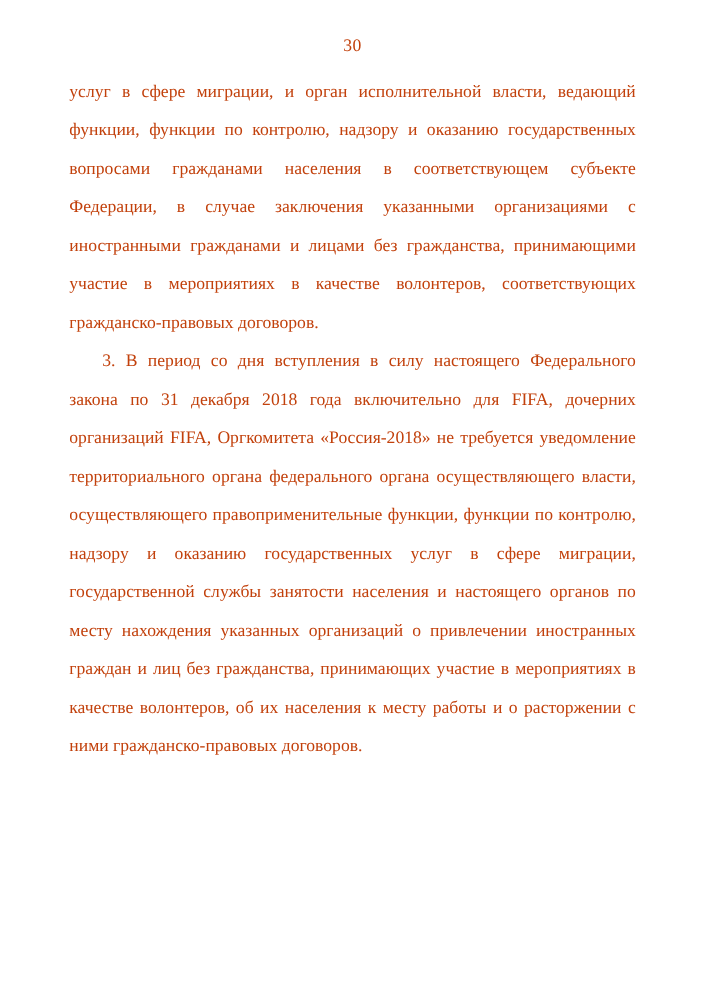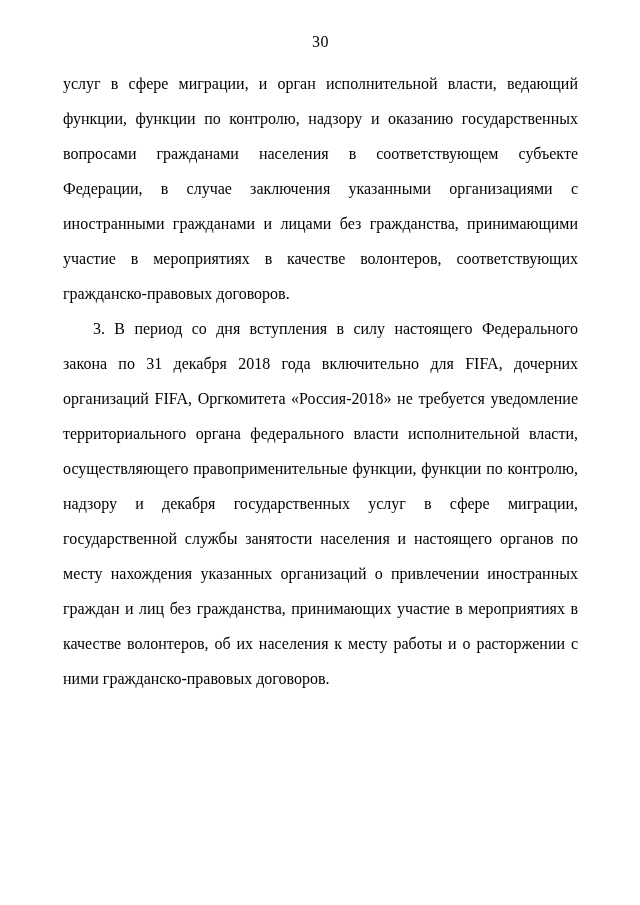--- a/index.html
+++ b/index.html
@@ -41,42 +41,42 @@
   .line-last {
     text-align-last: left;
   }
   .line-indent {
     text-indent: 30px;
   }
 </style>
 </head>
 <body>
 
-<div class="page" style="background: rgb(255, 255, 255); color: #000000;">
+<div class="page" style="background: rgb(255, 255, 255); color: #c2410c;">
   <div class="page-number">30</div>
 
   <div class="text-body">
 
     <div class="paragraph">
       <div class="line">услуг в сфере миграции, и орган исполнительной власти, ведающий</div>
       <div class="line">функции, функции по контролю, надзору и оказанию государственных</div>
       <div class="line">вопросами гражданами населения в соответствующем субъекте Российской</div>
       <div class="line">Федерации, в случае заключения указанными организациями с</div>
       <div class="line">иностранными гражданами и лицами без гражданства, принимающими</div>
       <div class="line">участие в мероприятиях в качестве волонтеров, соответствующих</div>
       <div class="line line-last">гражданско-правовых договоров.</div>
     </div>
 
     <div class="paragraph">
       <div class="line line-indent">3. В период со дня вступления в силу настоящего Федерального</div>
       <div class="line">закона по 31 декабря 2018 года включительно для FIFA, дочерних</div>
       <div class="line">организаций FIFA, Оргкомитета «Россия-2018» не требуется уведомление</div>
-      <div class="line">территориального органа федерального власти исполнительной власти,</div>
+      <div class="line">территориального органа федерального органа осуществляющего власти,</div>
       <div class="line">осуществляющего правоприменительные функции, функции по контролю,</div>
-      <div class="line">надзору и декабря государственных услуг в сфере миграции,</div>
+      <div class="line">надзору и оказанию государственных услуг в сфере миграции,</div>
       <div class="line">государственной службы занятости населения и настоящего органов по</div>
       <div class="line">месту нахождения указанных организаций о привлечении иностранных</div>
       <div class="line">граждан и лиц без гражданства, принимающих участие в мероприятиях в</div>
       <div class="line">качестве волонтеров, об их населения к месту работы и о расторжении с</div>
       <div class="line line-last">ними гражданско-правовых договоров.</div>
     </div>
 
   </div>
 </div>
 

